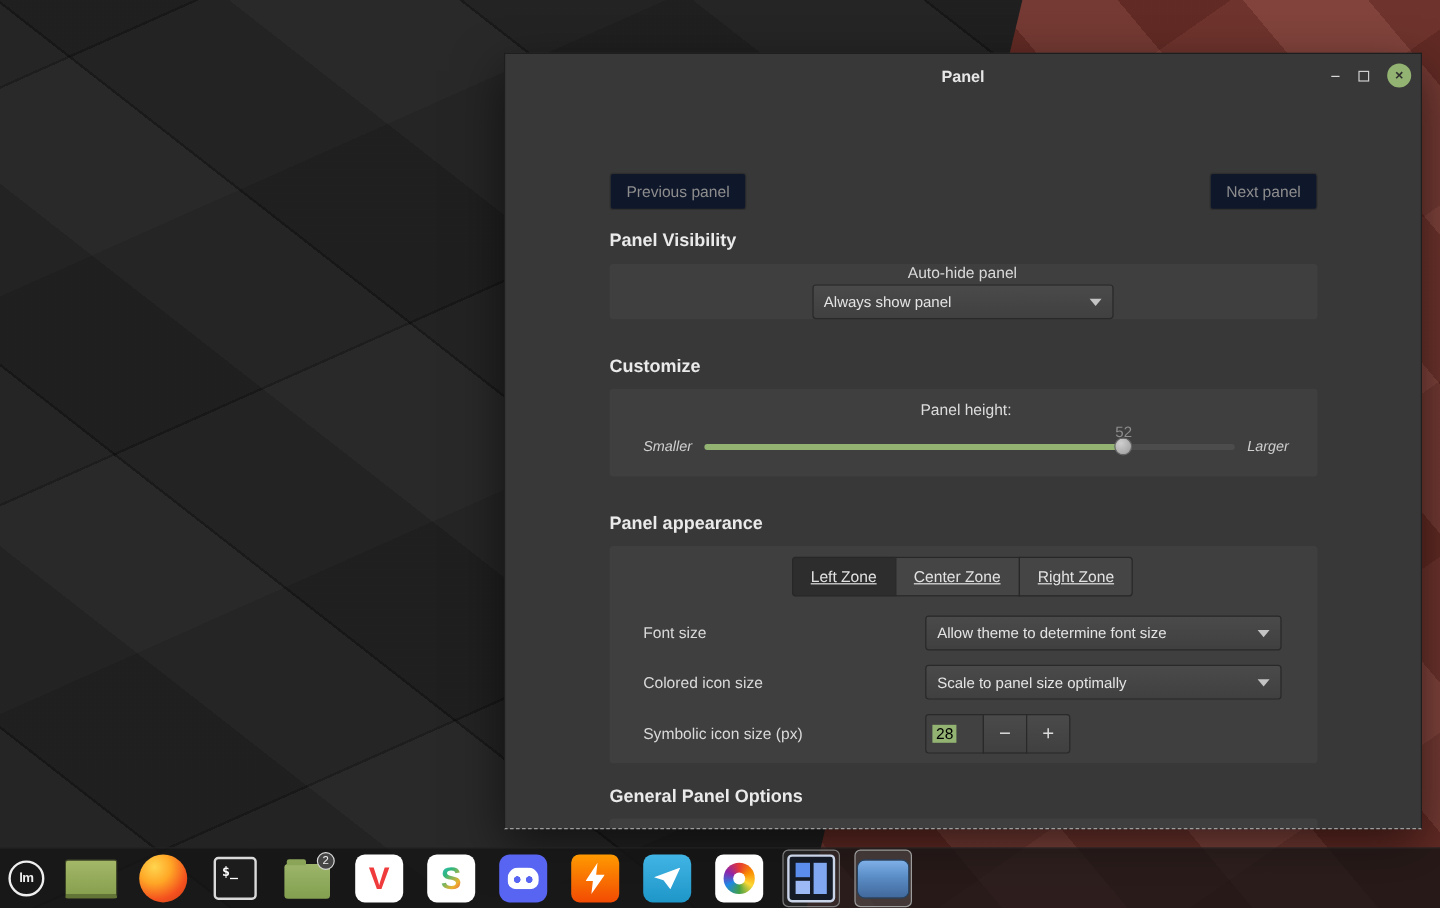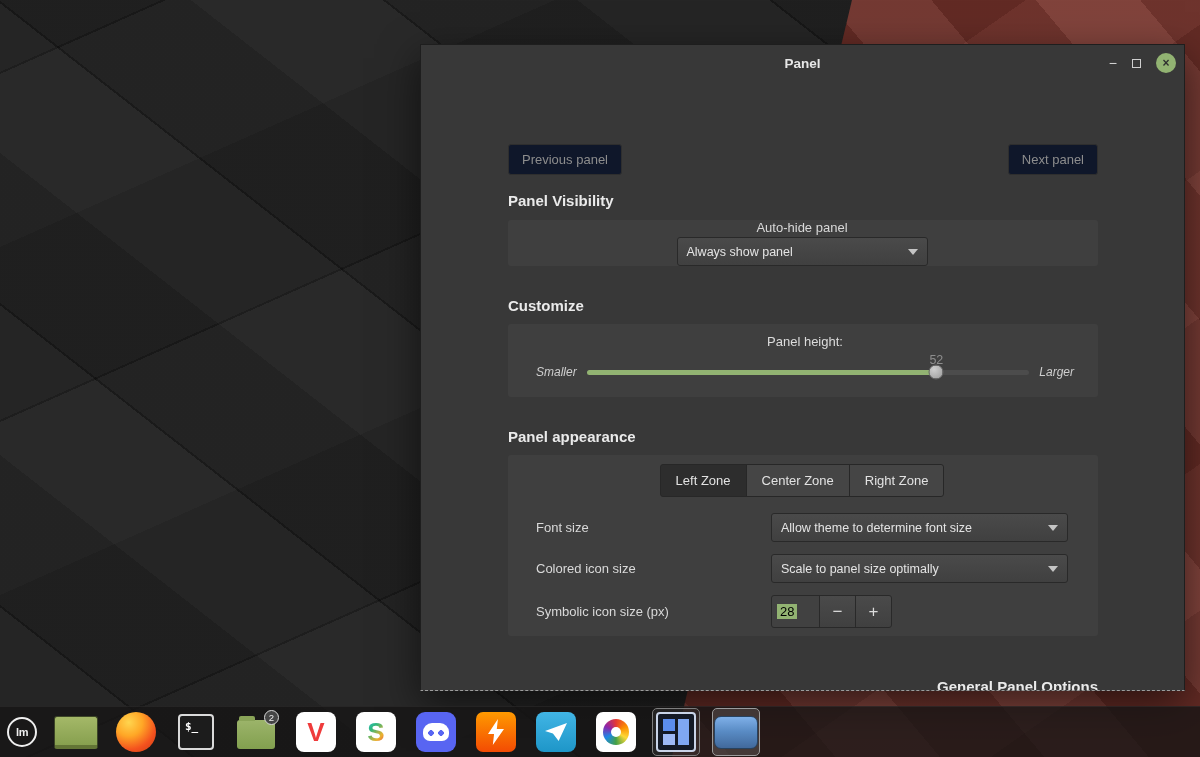--- a/index.html
+++ b/index.html
@@ -35,21 +35,21 @@
     display:flex; align-items:center; justify-content:center; color:#2f2f2f; font-size:12px; font-weight:700; }
 
   .content { padding:63px 86px 0 87px; }
   .nav-row { display:flex; justify-content:space-between; }
   .nav-btn { background:#0f172a; border:1px solid #2e2e2e; border-radius:3px;
     color:#8d8d8d; font-size:13px; padding:7px 13px; font-family:inherit; }
 
   h2.section { font-size:15px; font-weight:700; color:#eaeaea; line-height:16px; }
   .h-vis { margin:18px 0 11px; }
   .h-std { margin:32px 0 10px; }
-  .h-gen { margin:43px 0 10px;text-align:right; }
+  .h-gen { margin:20px 0 10px; }
 
   .box { background:#3f3f3f; border-radius:3px;flex-direction:column; }
 
   
   .box-visibility { height:46px; display:flex; align-items:center; padding:0 30px 0 28px; }
   .row-label { flex:1; font-size:13px; color:#d9d9d9; }
   .dropdown { width:251px; height:29px; background:linear-gradient(180deg,#4a4a4a,#404040);
     border:1px solid #292929; border-radius:3px; display:flex; align-items:center;
     justify-content:space-between; padding:0 9px; font-size:12.5px; color:#e4e4e4; }
   .chevron { width:0; height:0; border-left:5px solid transparent; border-right:5px solid transparent;
@@ -64,21 +64,21 @@
   .slider-fill { position:absolute; left:0; top:0; height:5px; background:var(--accent); border-radius:3px 0 0 3px; }
   .slider-handle { position:absolute; top:50%; width:15px; height:15px; border-radius:50%;
     background:radial-gradient(circle at 35% 30%, #cfcfcf, #9a9a9a); border:1px solid #666;
     transform:translate(-50%,-50%); }
   .slider-value { position:absolute; top:-17px; transform:translateX(-50%); font-size:12.5px; color:#8d8d8d; }
 
   
   .box-appearance { padding:9px 30px 2px 28px; }
   .tabs { display:flex; justify-content:center; margin-bottom:10px; }
   .tab { background:#454545; border:1px solid #272727; color:#e2e2e2; font-size:13px;
-    height:33px; padding:0 15px; margin-left:-1px; font-family:inherit; }
+    height:33px; padding:0 15px; margin-left:-1px; font-family:inherit;text-decoration:underline; }
   .tab:first-child { border-radius:3px 0 0 3px; margin-left:0; }
   .tab:last-child { border-radius:0 3px 3px 0; }
   .tab.active { background:#2d2d2d; }
   .a-row { height:41px; display:flex; align-items:center; }
   .a-row.spin-row { height:45px; }
   .row-control { width:297px; display:flex; justify-content:flex-start; }
   .row-control .dropdown { width:100%; }
   .spin-group { display:flex; }
   .spin-entry { width:49px; height:33px; background:#414141; border:1px solid #292929;
     border-radius:3px 0 0 3px; display:flex; align-items:center; padding-left:5px; font-size:13px; }

